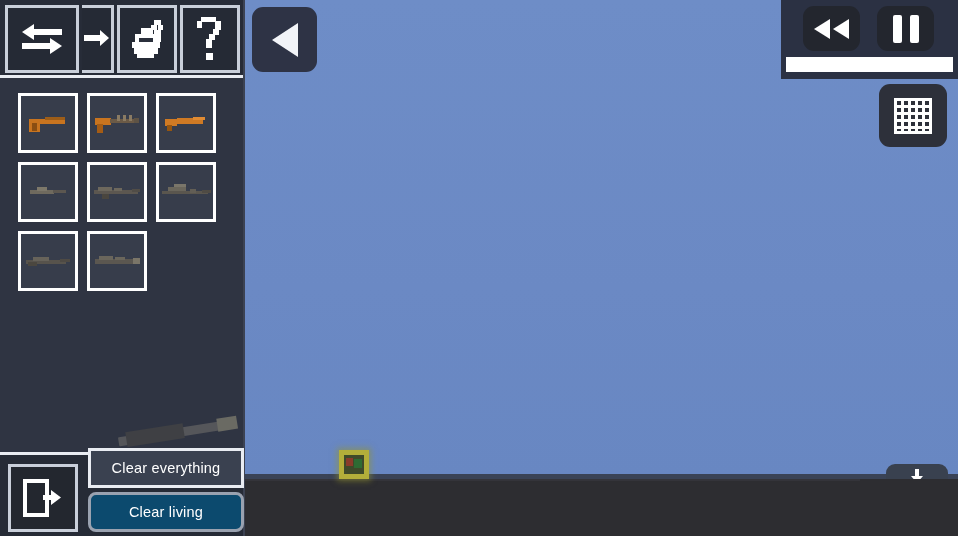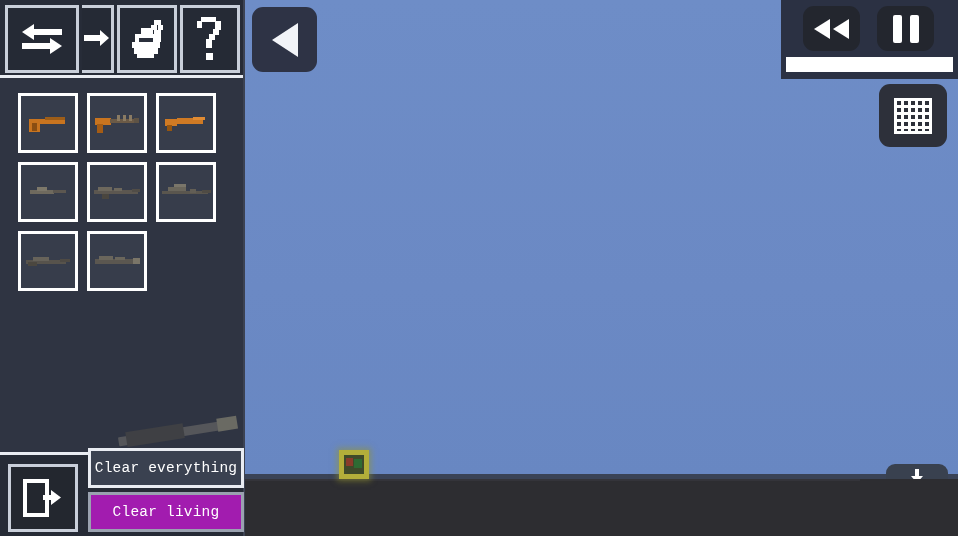--- a/index.html
+++ b/index.html
@@ -3,21 +3,21 @@
 <meta charset="utf-8">
 <style>
   html, body {
     margin: 0; padding: 0;
     background: #000;
   }
   #app {
     position: relative;
     width: 958px; height: 536px;
     overflow: hidden;
-    font-family: Liberation Mono, monospace;
+    font-family: Liberation Sans, sans-serif;
     user-select: none;
   }
 
   
   #world {
     position: absolute; left: 0; top: 0;
     width: 958px; height: 536px;
     background: #6d8cc6;
   }
   #sky {
@@ -178,21 +178,21 @@
     box-sizing: border-box;
     width: 156px; height: 40px;
     border: 3px solid #e9ecf2;
     background: #3a4150;
     color: #ffffff;
     font-size: 14.5px;
     display: flex; align-items: center; justify-content: center;
     cursor: pointer;
     letter-spacing: 0.2px;
   }
-  #clear-living { background: #a21caf; border-color: #9aa2b0; margin-top: 4px; }
+  #clear-living { background: #0c4a6e; border-color: #9aa2b0; margin-top: 4px; border-radius: 8px; }
 
   
   #back-btn {
     position: absolute; left: 252px; top: 7px;
     width: 65px; height: 65px;
     background: #2e3345;
     border-radius: 11px;
     display: flex; align-items: center; justify-content: center;
     cursor: pointer;
   }

